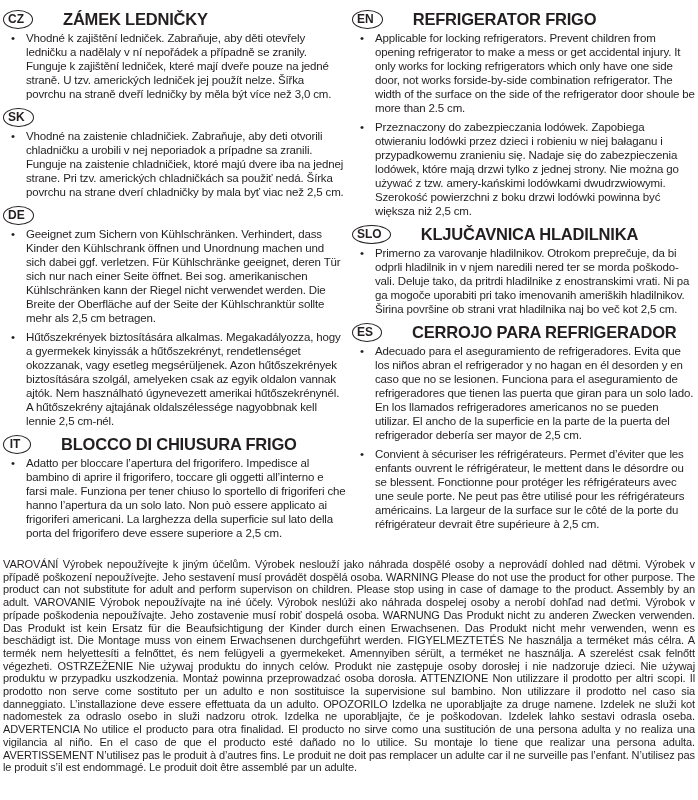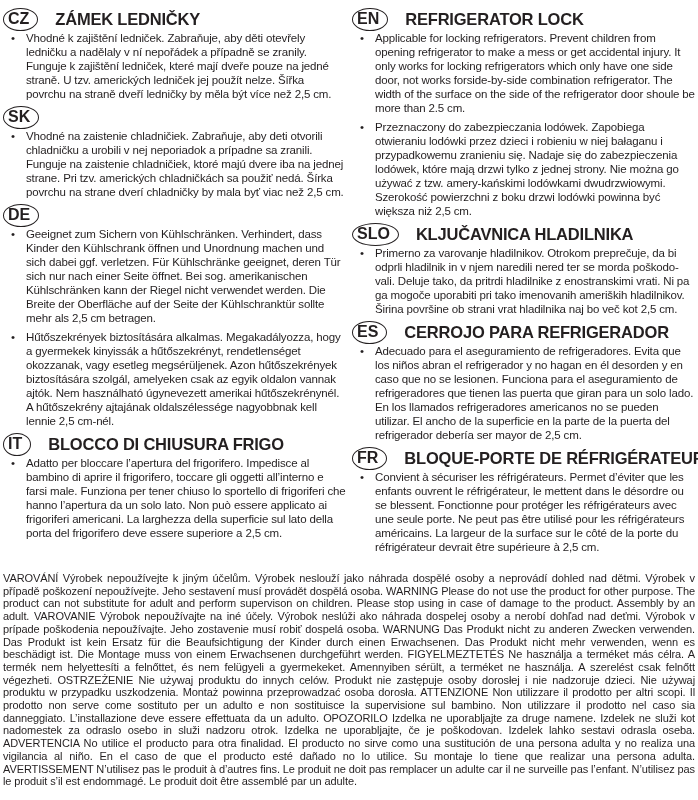--- a/index.html
+++ b/index.html
@@ -30,24 +30,24 @@
     display: flex;
     align-items: center;
     height: 22px;
     margin-bottom: 1px;
   }
   .badge {
     flex: 0 0 auto;
     border: 1.6px solid #231f20;
     border-radius: 50%;
     padding: 2px 8px 3px 4px;
-    font-size: 16px;
+    font-size: 12px;
     font-weight: bold;
     line-height: 1;
-    margin-right: 9px;
+    margin-right: 22px;
     text-align: center;
     min-width: 14px;
   }
   .title {
     margin: 8px;
     font-size: 16.5px;
     font-weight: bold;
     letter-spacing: -0.2px;
     white-space: nowrap;
   }
@@ -85,21 +85,21 @@
 
   <div class="col">
 
     <div class="section">
       <div class="hdr">
         <span class="badge">CZ</span>
         <h2 class="title">ZÁMEK LEDNIČKY</h2>
       </div>
       <div class="bullet-row">
         <span class="dot">•</span>
-        <p class="btext">Vhodné k zajištění ledniček. Zabraňuje, aby děti otevřely ledničku a nadělaly v ní nepořádek a případně se zranily. Funguje k zajištění ledniček, které mají dveře pouze na jedné straně. U tzv. amerických ledniček jej použít nelze. Šířka povrchu na straně dveří ledničky by měla být více než 2,5 cm.</p>
+        <p class="btext">Vhodné k zajištění ledniček. Zabraňuje, aby děti otevřely ledničku a nadělaly v ní nepořádek a případně se zranily. Funguje k zajištění ledniček, které mají dveře pouze na jedné straně. U tzv. amerických ledniček jej použít nelze. Šířka povrchu na straně dveří ledničky by měla být více než 3,0 cm.</p>
       </div>
     </div>
 
     <div class="section">
       <div class="hdr">
         <span class="badge">SK</span>
       </div>
       <div class="bullet-row">
         <span class="dot">•</span>
         <p class="btext">Vhodné na zaistenie chladničiek. Zabraňuje, aby deti otvorili chladničku a urobili v nej neporiadok a prípadne sa zranili. Funguje na zaistenie chladničiek, ktoré majú dvere iba na jednej strane. Pri tzv. amerických chladničkách sa použiť nedá. Šírka povrchu na strane dverí chladničky by mala byť viac než 2,5 cm.</p>
@@ -134,21 +134,21 @@
       </div>
     </div>
 
   </div>
 
   <div class="col">
 
     <div class="section">
       <div class="hdr">
         <span class="badge">EN</span>
-        <h2 class="title">REFRIGERATOR LOCK</h2>
+        <h2 class="title">REFRIGERATOR FRIGO</h2>
       </div>
       <div class="bullet-row">
         <span class="dot">•</span>
         <p class="btext">Applicable for locking refrigerators. Prevent children from opening refrigerator to make a mess or get accidental injury. It only works for locking refrigerators which only have one side door, not works forside-by-side combination refrigerator. The width of the surface on the side of the refrigerator door shoule be more than 2.5 cm.</p>
       </div>
     </div>
 
     <div class="section">
       <div class="bullet-row">
         <span class="dot">•</span>
@@ -172,24 +172,20 @@
         <span class="badge">ES</span>
         <h2 class="title">CERROJO PARA REFRIGERADOR</h2>
       </div>
       <div class="bullet-row">
         <span class="dot">•</span>
         <p class="btext">Adecuado para el aseguramiento de refrigeradores. Evita que los niños abran el refrigerador y no hagan en él desorden y en caso que no se lesionen. Funciona para el aseguramiento de refrigeradores que tienen las puerta que giran para un solo lado. En los llamados refrigeradores americanos no se pueden utilizar. El ancho de la superficie en la parte de la puerta del refrigerador debería ser mayor de 2,5 cm.</p>
       </div>
     </div>
 
     <div class="section">
-      <div class="hdr">
-        <span class="badge">FR</span>
-        <h2 class="title">BLOQUE-PORTE DE RÉFRIGÉRATEUR</h2>
-      </div>
       <div class="bullet-row">
         <span class="dot">•</span>
         <p class="btext">Convient à sécuriser les réfrigérateurs. Permet d’éviter que les enfants ouvrent le réfrigérateur, le mettent dans le désordre ou se blessent. Fonctionne pour protéger les réfrigérateurs avec une seule porte. Ne peut pas être utilisé pour les réfrigérateurs américains. La largeur de la surface sur le côté de la porte du réfrigérateur devrait être supérieure à 2,5 cm.</p>
       </div>
     </div>
 
   </div>
 </div>
 
 <p class="warning"><b>VAROVÁNÍ</b> Výrobek nepoužívejte k jiným účelům. Výrobek neslouží jako náhrada dospělé osoby a neprovádí dohled nad dětmi. Výrobek v případě poškození nepoužívejte. Jeho sestavení musí provádět dospělá osoba. <b>WARNING</b> Please do not use the product for other purpose. The product can not substitute for adult and perform supervison on children. Please stop using in case of damage to the product. Assembly by an adult. <b>VAROVANIE</b> Výrobok nepoužívajte na iné účely. Výrobok neslúži ako náhrada dospelej osoby a nerobí dohľad nad deťmi. Výrobok v prípade poškodenia nepoužívajte. Jeho zostavenie musí robiť dospelá osoba. <b>WARNUNG</b> Das Produkt nicht zu anderen Zwecken verwenden. Das Produkt ist kein Ersatz für die Beaufsichtigung der Kinder durch einen Erwachsenen. Das Produkt nicht mehr verwenden, wenn es beschädigt ist. Die Montage muss von einem Erwachsenen durchgeführt werden. <b>FIGYELMEZTETÉS</b> Ne használja a terméket más célra. A termék nem helyettesíti a felnőttet, és nem felügyeli a gyermekeket. Amennyiben sérült, a terméket ne használja. A szerelést csak felnőtt végezheti. <b>OSTRZEŻENIE</b> Nie używaj produktu do innych celów. Produkt nie zastępuje osoby dorosłej i nie nadzoruje dzieci. Nie używaj produktu w przypadku uszkodzenia. Montaż powinna przeprowadzać osoba dorosła. <b>ATTENZIONE</b> Non utilizzare il prodotto per altri scopi. Il prodotto non serve come sostituto per un adulto e non sostituisce la supervisione sul bambino. Non utilizzare il prodotto nel caso sia danneggiato. L’installazione deve essere effettuata da un adulto. <b>OPOZORILO</b> Izdelka ne uporabljajte za druge namene. Izdelek ne služi kot nadomestek za odraslo osebo in služi nadzoru otrok. Izdelka ne uporabljajte, če je poškodovan. Izdelek lahko sestavi odrasla oseba. <b>ADVERTENCIA</b> No utilice el producto para otra finalidad. El producto no sirve como una sustitución de una persona adulta y no realiza una vigilancia al niño. En el caso de que el producto esté dañado no lo utilice. Su montaje lo tiene que realizar una persona adulta. <b>AVERTISSEMENT</b> N’utilisez pas le produit à d’autres fins. Le produit ne doit pas remplacer un adulte car il ne surveille pas l’enfant. N’utilisez pas le produit s’il est endommagé. Le produit doit être assemblé par un adulte. </p>

